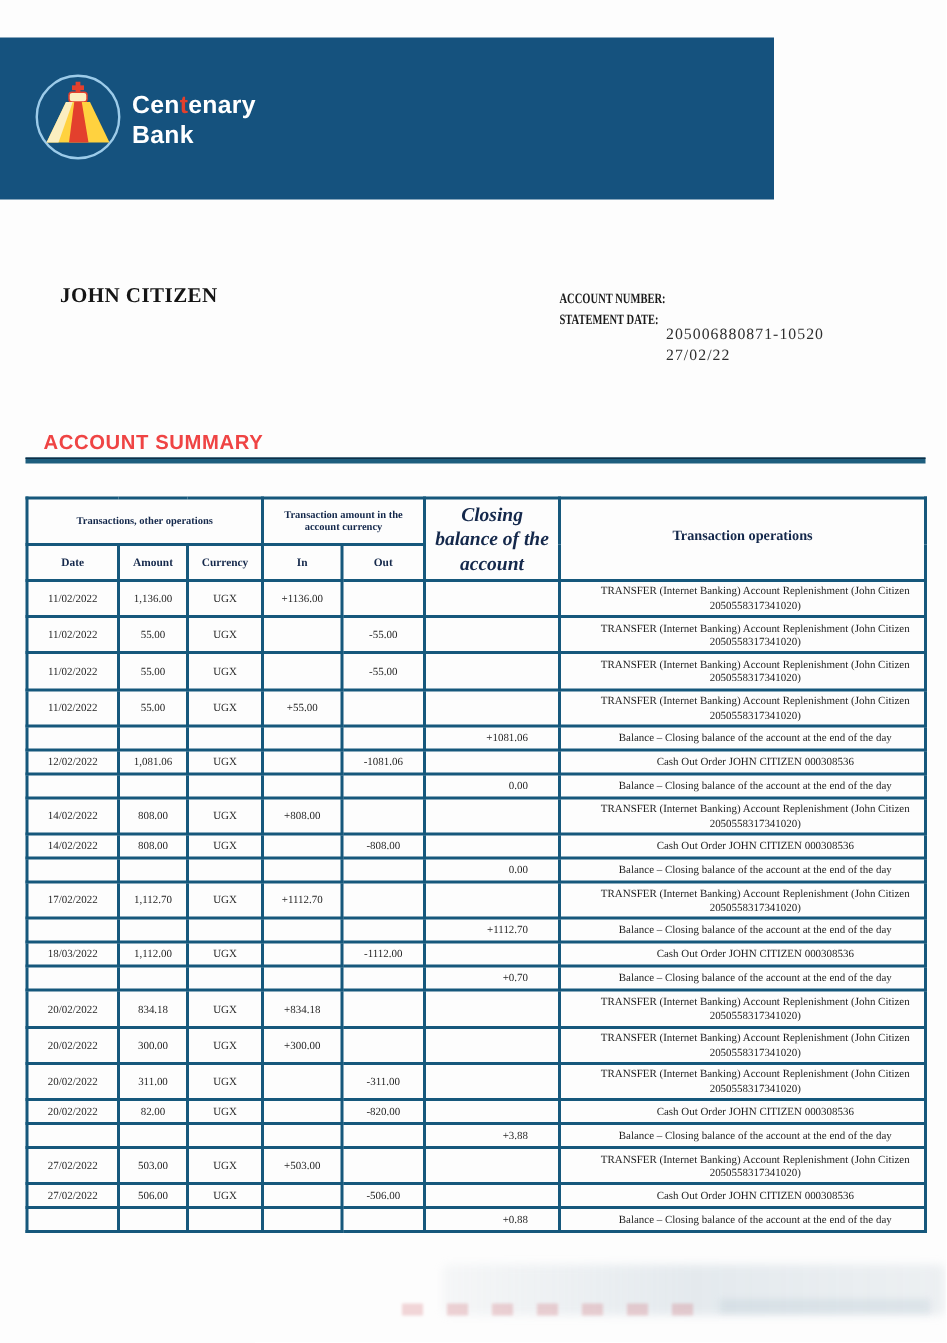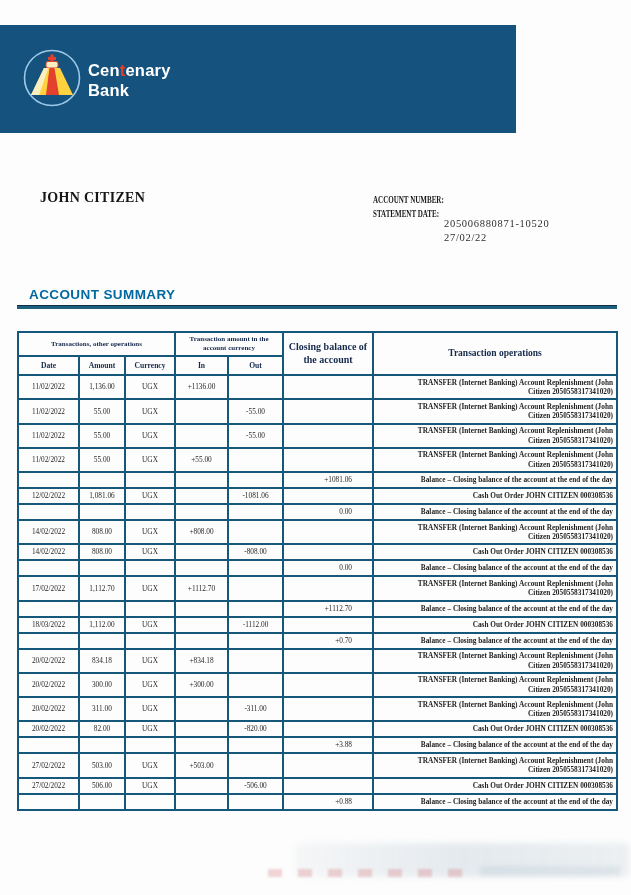--- a/index.html
+++ b/index.html
@@ -25,42 +25,42 @@
   .detail-label{
     position:absolute;left:0;top:1px;font-weight:bold;font-size:9.5px;color:#1a1a1a;
     white-space:nowrap;transform:scaleX(.74);transform-origin:0 50%;
   }
   .detail-value{position:absolute;left:71px;top:0;font-size:10.5px;color:#2e2e2e;
     letter-spacing:.7px;white-space:nowrap;margin-top:24px;}
   
   .section-title{
     position:absolute;left:29px;top:287px;
     font-family:"Liberation Sans",sans-serif;font-weight:bold;
-    font-size:13.5px;color:#0369a1;letter-spacing:.4px;
+    font-size:13.5px;color:#ef4444;letter-spacing:.4px;
   }
   .section-rule{position:absolute;left:17px;top:305px;width:600px;height:3px;background:#1E5E7E;
     border-top:1px solid #0d2f47;}
   
   .tbl-wrap{position:absolute;left:17px;top:331px;width:511px;}
   table.summary{border-collapse:collapse;width:599px;table-layout:fixed;}
   .summary th,.summary td{border:2px solid #16587C;overflow:hidden;}
   .summary thead th{
     color:#14284B;font-weight:bold;text-align:center;vertical-align:middle;
     font-size:7px;line-height:1.25;padding:2px 2px;
   }
   .summary thead .grp{height:24px;}
   .summary thead .sub th{height:13px;font-size:7.6px;}
   .summary thead th.desc-h{font-size:9.5px;}
-  .summary thead th.bal-h{font-size:10px;}
+  .summary thead th.bal-h{font-size:13px;font-style:italic;}
   .summary td{
     font-size:7.3px;color:#262626;padding:1.5px 3px;line-height:1.32;
     text-align:center;vertical-align:middle;height:11px;
   }
   .summary td.r{text-align:right;padding-right:20px;}
-  .summary td.l{text-align:right;padding-left:20px;color:#1d1d1d;font-weight:bold;}
+  .summary td.l{text-align:center;padding-left:20px;color:#1d1d1d;}
   
   .smudge-gray{position:absolute;left:295px;top:843px;width:335px;height:34px;
     background:linear-gradient(90deg,rgba(190,200,208,.12),rgba(165,185,200,.28),rgba(180,195,205,.22));
     filter:blur(3px);border-radius:4px;}
   .smudge-pink{position:absolute;left:268px;top:869px;width:200px;height:8px;
     background:repeating-linear-gradient(90deg,rgba(200,70,80,.22) 0 14px,rgba(200,70,80,0) 14px 30px);
     filter:blur(1.2px);}
   .smudge-pink2{position:absolute;left:480px;top:866px;width:140px;height:10px;
     background:rgba(150,175,195,.18);filter:blur(2px);}
 </style>

